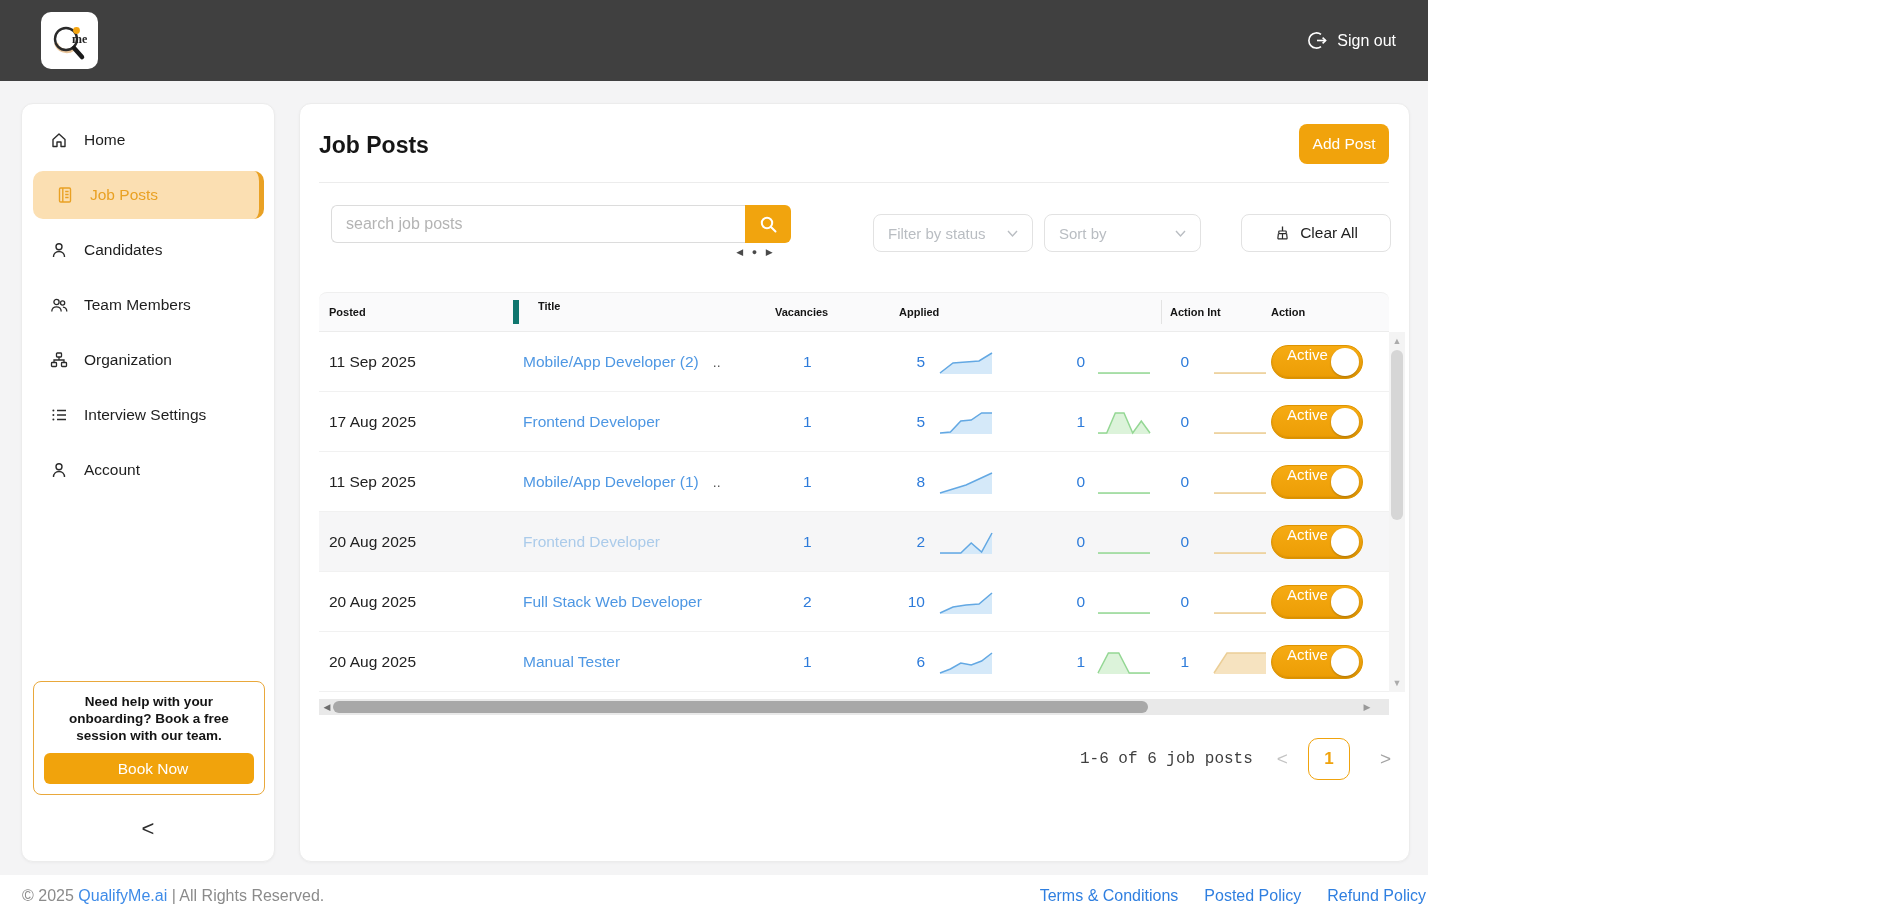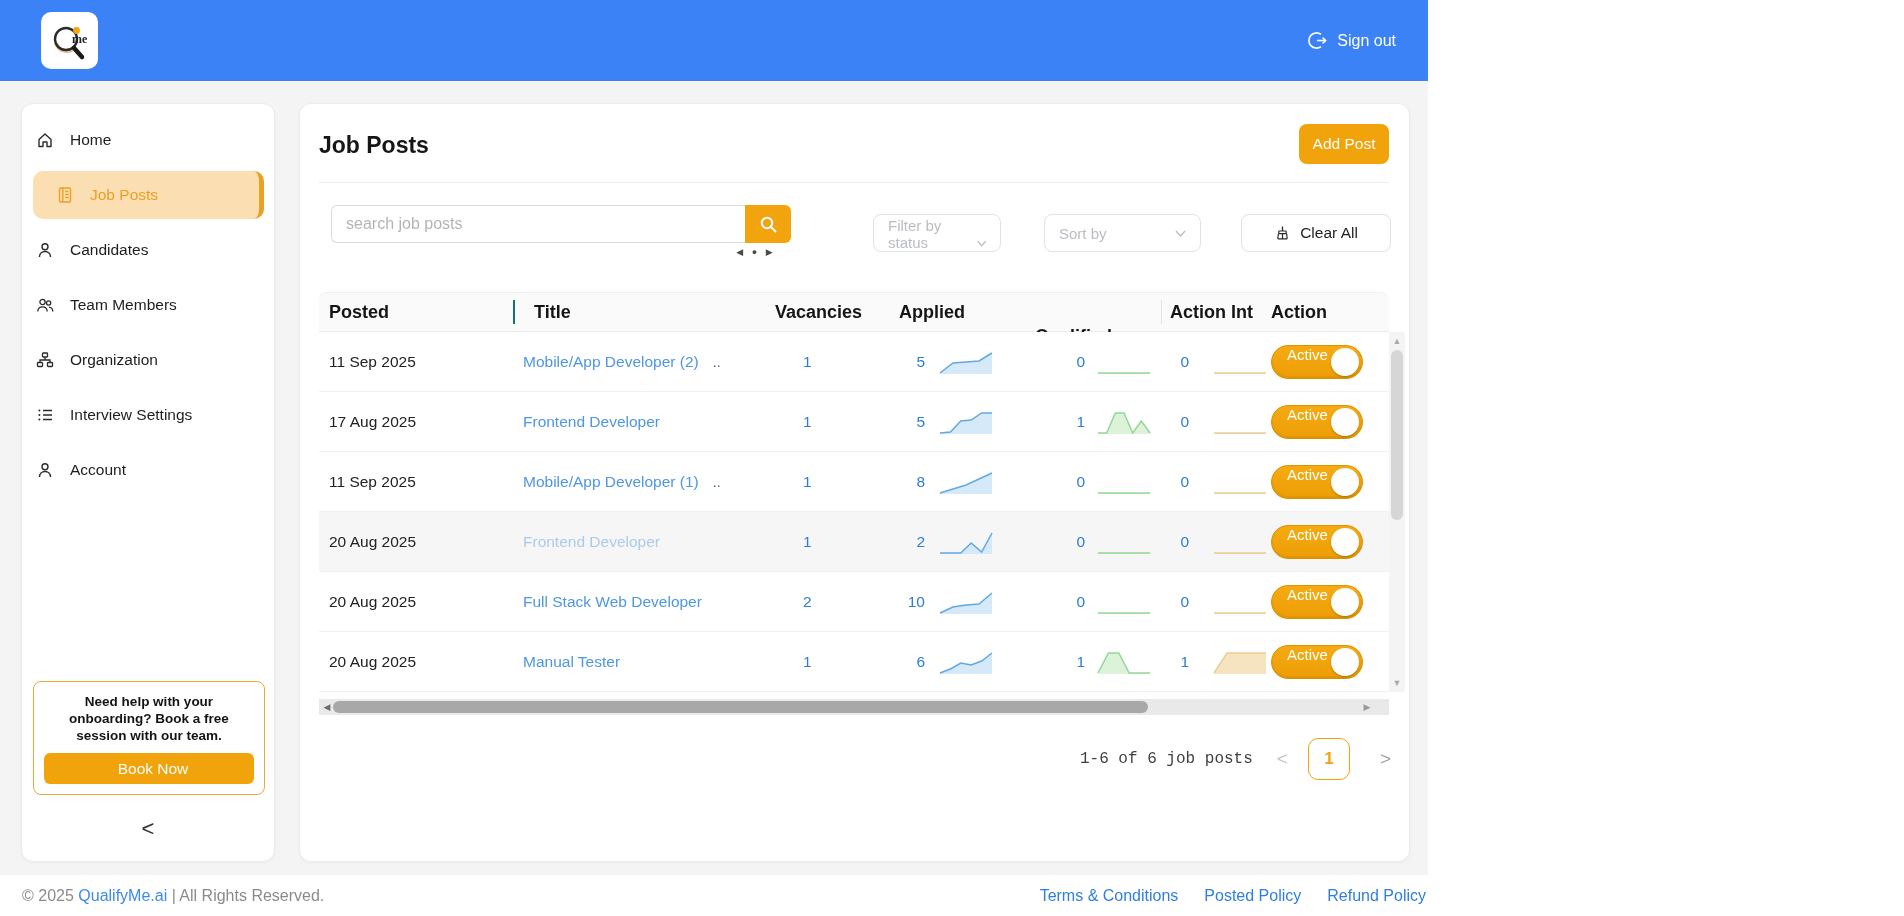--- a/index.html
+++ b/index.html
@@ -1,67 +1,67 @@
 <!DOCTYPE html>
 <html><head>
 <meta charset="utf-8">
 <style>
   * { margin:0; padding:0; box-sizing:border-box; }
   html,body { width:1904px; height:916px; background:#ffffff; font-family:"Liberation Sans", sans-serif; overflow:hidden; }
   .app { position:absolute; left:0; top:0; width:1428px; height:916px; }
 
   
-  .navbar { position:absolute; left:0; top:0; width:1428px; height:81px; background:#3b82f6; }
+  .navbar { position:absolute; left:0; top:0; width:1428px; height:81px; background:#404040; }
   .logo { position:absolute; left:41px; top:12px; width:57px; height:57px; background:#fff; border-radius:10px; display:flex; align-items:center; justify-content:center; }
   .signout { position:absolute; right:32px; top:0; height:81px; display:flex; align-items:center; gap:9px; color:#fff; font-size:16px; cursor:pointer; }
 
   
   .page { position:absolute; left:0; top:81px; width:1428px; height:794px; background:#F4F4F5; }
 
   
   .sidebar { position:absolute; left:21px; top:22px; width:254px; height:759px; background:#fff; border:1px solid #ECECEC; border-radius:12px; box-shadow:0 1px 3px rgba(0,0,0,.04); }
   .menu { padding-top:12px; }
-  .menu-item { height:48px; margin-bottom:7px; display:flex; align-items:center; gap:16px; padding-left:14px; font-size:15.5px; color:#1E1E1E; cursor:pointer; }
+  .menu-item { height:48px; margin-bottom:7px; display:flex; align-items:center; gap:16px; padding-left:28px; font-size:15.5px; color:#1E1E1E; cursor:pointer; }
   .menu-item svg { flex:0 0 auto; }
   .menu-item.active { background:#FBDFB2; border-right:5px solid #E9A124; border-radius:10px; margin-left:11px; margin-right:10px; padding-left:23px; color:#E9A124; }
   .help-box { position:absolute; left:11px; top:577px; width:232px; border:1px solid #E9A83B; border-radius:8px; background:#fff; padding:11px 10px 10px 10px; text-align:center; }
   .help-text { font-size:13.5px; font-weight:bold; color:#141414; line-height:17px; padding:0 6px; }
   .booknow { margin-top:9px; width:100%; height:31px; background:#F1A30C; color:#fff; border:none; border-radius:6px; font-size:15.5px; font-family:"Liberation Sans", sans-serif; cursor:pointer;padding-left:8px; }
   .collapse { position:absolute; left:0; right:0; top:712px; text-align:center; font-size:22px; color:#2F2F2F; cursor:pointer; }
 
   
   .main { position:absolute; left:299px; top:22px; width:1111px; height:759px; background:#fff; border:1px solid #ECECEC; border-radius:12px; box-shadow:0 1px 3px rgba(0,0,0,.04); }
   .page-title { position:absolute; left:19px; top:28px; font-size:23px; font-weight:bold; color:#161616; }
   .addpost { position:absolute; right:20px; top:20px; width:90px; height:40px; background:#F1A30C; border:none; border-radius:8px; color:#fff; font-size:15.5px; font-family:"Liberation Sans", sans-serif; cursor:pointer; }
   .title-divider { position:absolute; left:19px; right:20px; top:78px; height:1px; background:#ECECEC; }
 
   .search-group { position:absolute; left:31px; top:101px; display:flex; }
   .search-input { width:414px; height:38px; border:1px solid #DCDCDC; border-right:none; border-radius:6px 0 0 6px; padding:0 14px; font-size:16px; color:#333; font-family:"Liberation Sans", sans-serif; outline:none; }
   .search-input::placeholder { color:#B4B4B4; }
   .search-btn { width:46px; height:38px; background:#F1A40E; border:none; border-radius:0 6px 6px 0; display:flex; align-items:center; justify-content:center; cursor:pointer; }
   .search-dots { position:absolute; left:433px; top:143px; width:46px; text-align:center; font-size:9px; color:#4A4A4A; letter-spacing:3px; }
 
   .select-box { position:absolute; top:110px; height:38px; border:1px solid #E2E2E2; border-radius:8px; background:#fff; display:flex; align-items:center; justify-content:space-between; padding:0 12px 0 14px; font-size:15px; color:#B9BDC2; cursor:pointer; }
-  .filter-box { left:573px; width:128px;align-items:flex-end; }
+  .filter-box { left:573px; width:160px; }
   .sort-box { left:744px; width:157px; }
   .clearall { position:absolute; left:941px; top:110px; width:150px; height:38px; border:1px solid #E2E2E2; border-radius:8px; background:#fff; display:flex; align-items:center; justify-content:center; gap:9px; font-size:15.5px; color:#1F1F1F; font-family:"Liberation Sans", sans-serif; cursor:pointer; }
 
   
-  .thead { position:absolute; left:19px; top:188px; width:1070px; height:40px; background:#FAFAFB; border-top:1px solid #EFEFEF; border-bottom:1px solid #ECECEC; border-radius:8px 8px 0 0; display:flex; align-items:center; font-size:18px; font-weight:bold; color:#151515; }
+  .thead { position:absolute; left:19px; top:188px; width:1070px; height:40px; background:#FAFAFB; border-top:1px solid #EFEFEF; border-bottom:1px solid #ECECEC; border-radius:8px 8px 0 0; display:flex; align-items:center; font-size:11px; font-weight:bold; color:#151515; }
   .tbody { position:absolute; left:19px; top:228px; width:1070px; }
   .trow { height:60px; display:flex; align-items:center; border-bottom:1px solid #F1F1F1; font-size:15.5px; background:#fff; }
   .trow.muted { background:#F6F6F7; }
   .col-posted { width:194px; padding-left:10px; }
   .col-title  { width:248px; padding-left:10px; display:flex; align-items:baseline; }
   .col-vac    { width:110px; }
   .col-app    { width:160px; }
   .col-qual   { width:130px; }
   .col-pend   { width:108px; }
   .col-act    { width:120px; }
-  .h-title { border-left:2px solid #0f766e; height:24px; display:flex; align-items:center; }
+  .h-title { border-left:6px solid #0f766e; height:24px; display:flex; }
   .h-pend  { border-left:1px solid #E3E3E3; height:24px; display:flex; align-items:center; padding-left:8px !important; width:108px; }
   .thead .col-vac { padding-left:14px; } .thead .col-app { padding-left:28px; }
   .thead .col-qual { padding-left:4px;margin-top:48px; } .thead .col-act { padding-left:2px; }
   .cell-date { color:#222; }
   .job-link { color:#4E97E3; cursor:pointer; }
   .trow.muted .job-link { color:#ABCBEA; }
   .dots-trunc { color:#555; font-size:14px; margin-left:14px; }
   .cell-vac { padding-left:42px; color:#2D7BDA; }
   .numcell { display:flex; align-items:center; }
   .numcell .num { display:inline-block; text-align:right; color:#2D7BDA; cursor:pointer; }

